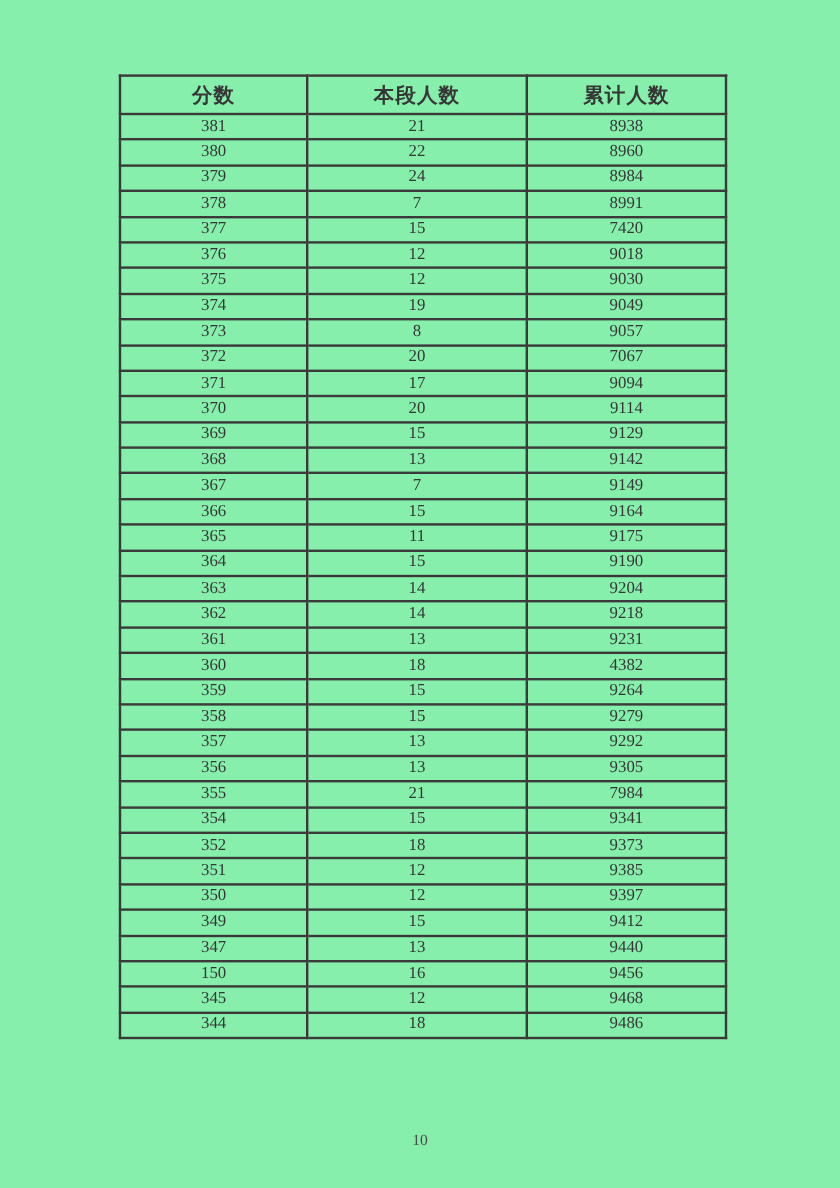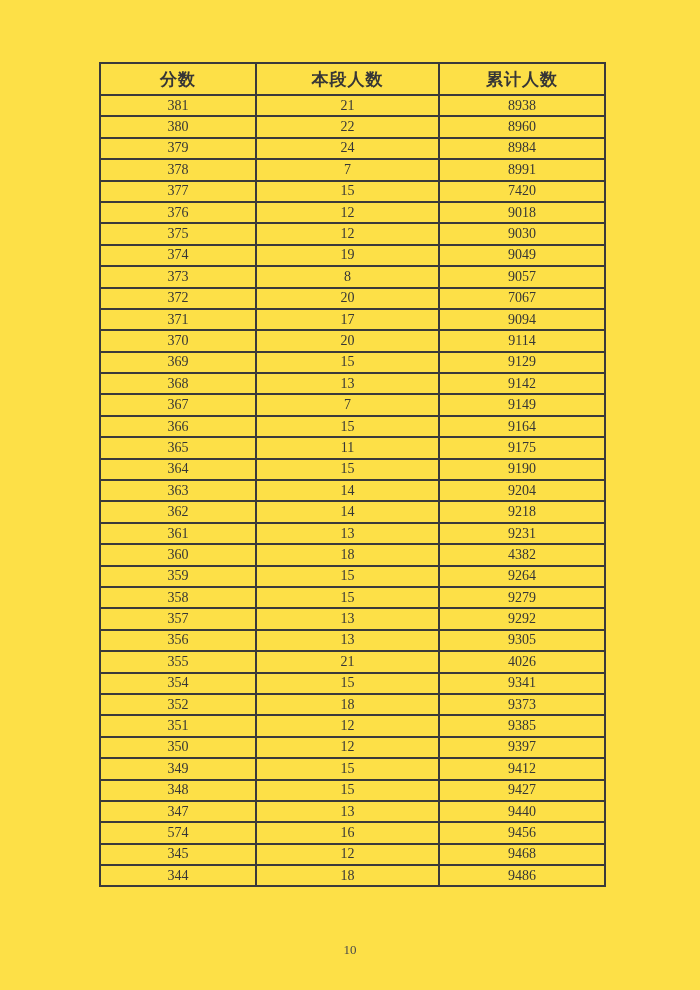--- a/index.html
+++ b/index.html
@@ -4,21 +4,21 @@
 <style>
   html, body {
     margin: 0;
     padding: 0;
     background: #ffffff;
   }
   .page {
     position: relative;
     width: 700px;
     height: 990px;
-    background: #fde047;
+    background: #86efac;
     font-family: "Liberation Serif", "DejaVu Serif", serif;
     overflow: hidden;
   }
   .score-table {
     position: absolute;
     left: 99px;
     top: 62px;
     width: 505px;
     border-collapse: collapse;
     table-layout: fixed;
@@ -199,21 +199,21 @@
           <td>9292</td>
         </tr>
         <tr>
           <td>356</td>
           <td>13</td>
           <td>9305</td>
         </tr>
         <tr>
           <td>355</td>
           <td>21</td>
-          <td>4026</td>
+          <td>7984</td>
         </tr>
         <tr>
           <td>354</td>
           <td>15</td>
           <td>9341</td>
         </tr>
         <tr>
           <td>352</td>
           <td>18</td>
           <td>9373</td>
@@ -227,31 +227,26 @@
           <td>350</td>
           <td>12</td>
           <td>9397</td>
         </tr>
         <tr>
           <td>349</td>
           <td>15</td>
           <td>9412</td>
         </tr>
         <tr>
-          <td>348</td>
-          <td>15</td>
-          <td>9427</td>
-        </tr>
-        <tr>
           <td>347</td>
           <td>13</td>
           <td>9440</td>
         </tr>
         <tr>
-          <td>574</td>
+          <td>150</td>
           <td>16</td>
           <td>9456</td>
         </tr>
         <tr>
           <td>345</td>
           <td>12</td>
           <td>9468</td>
         </tr>
         <tr>
           <td>344</td>

